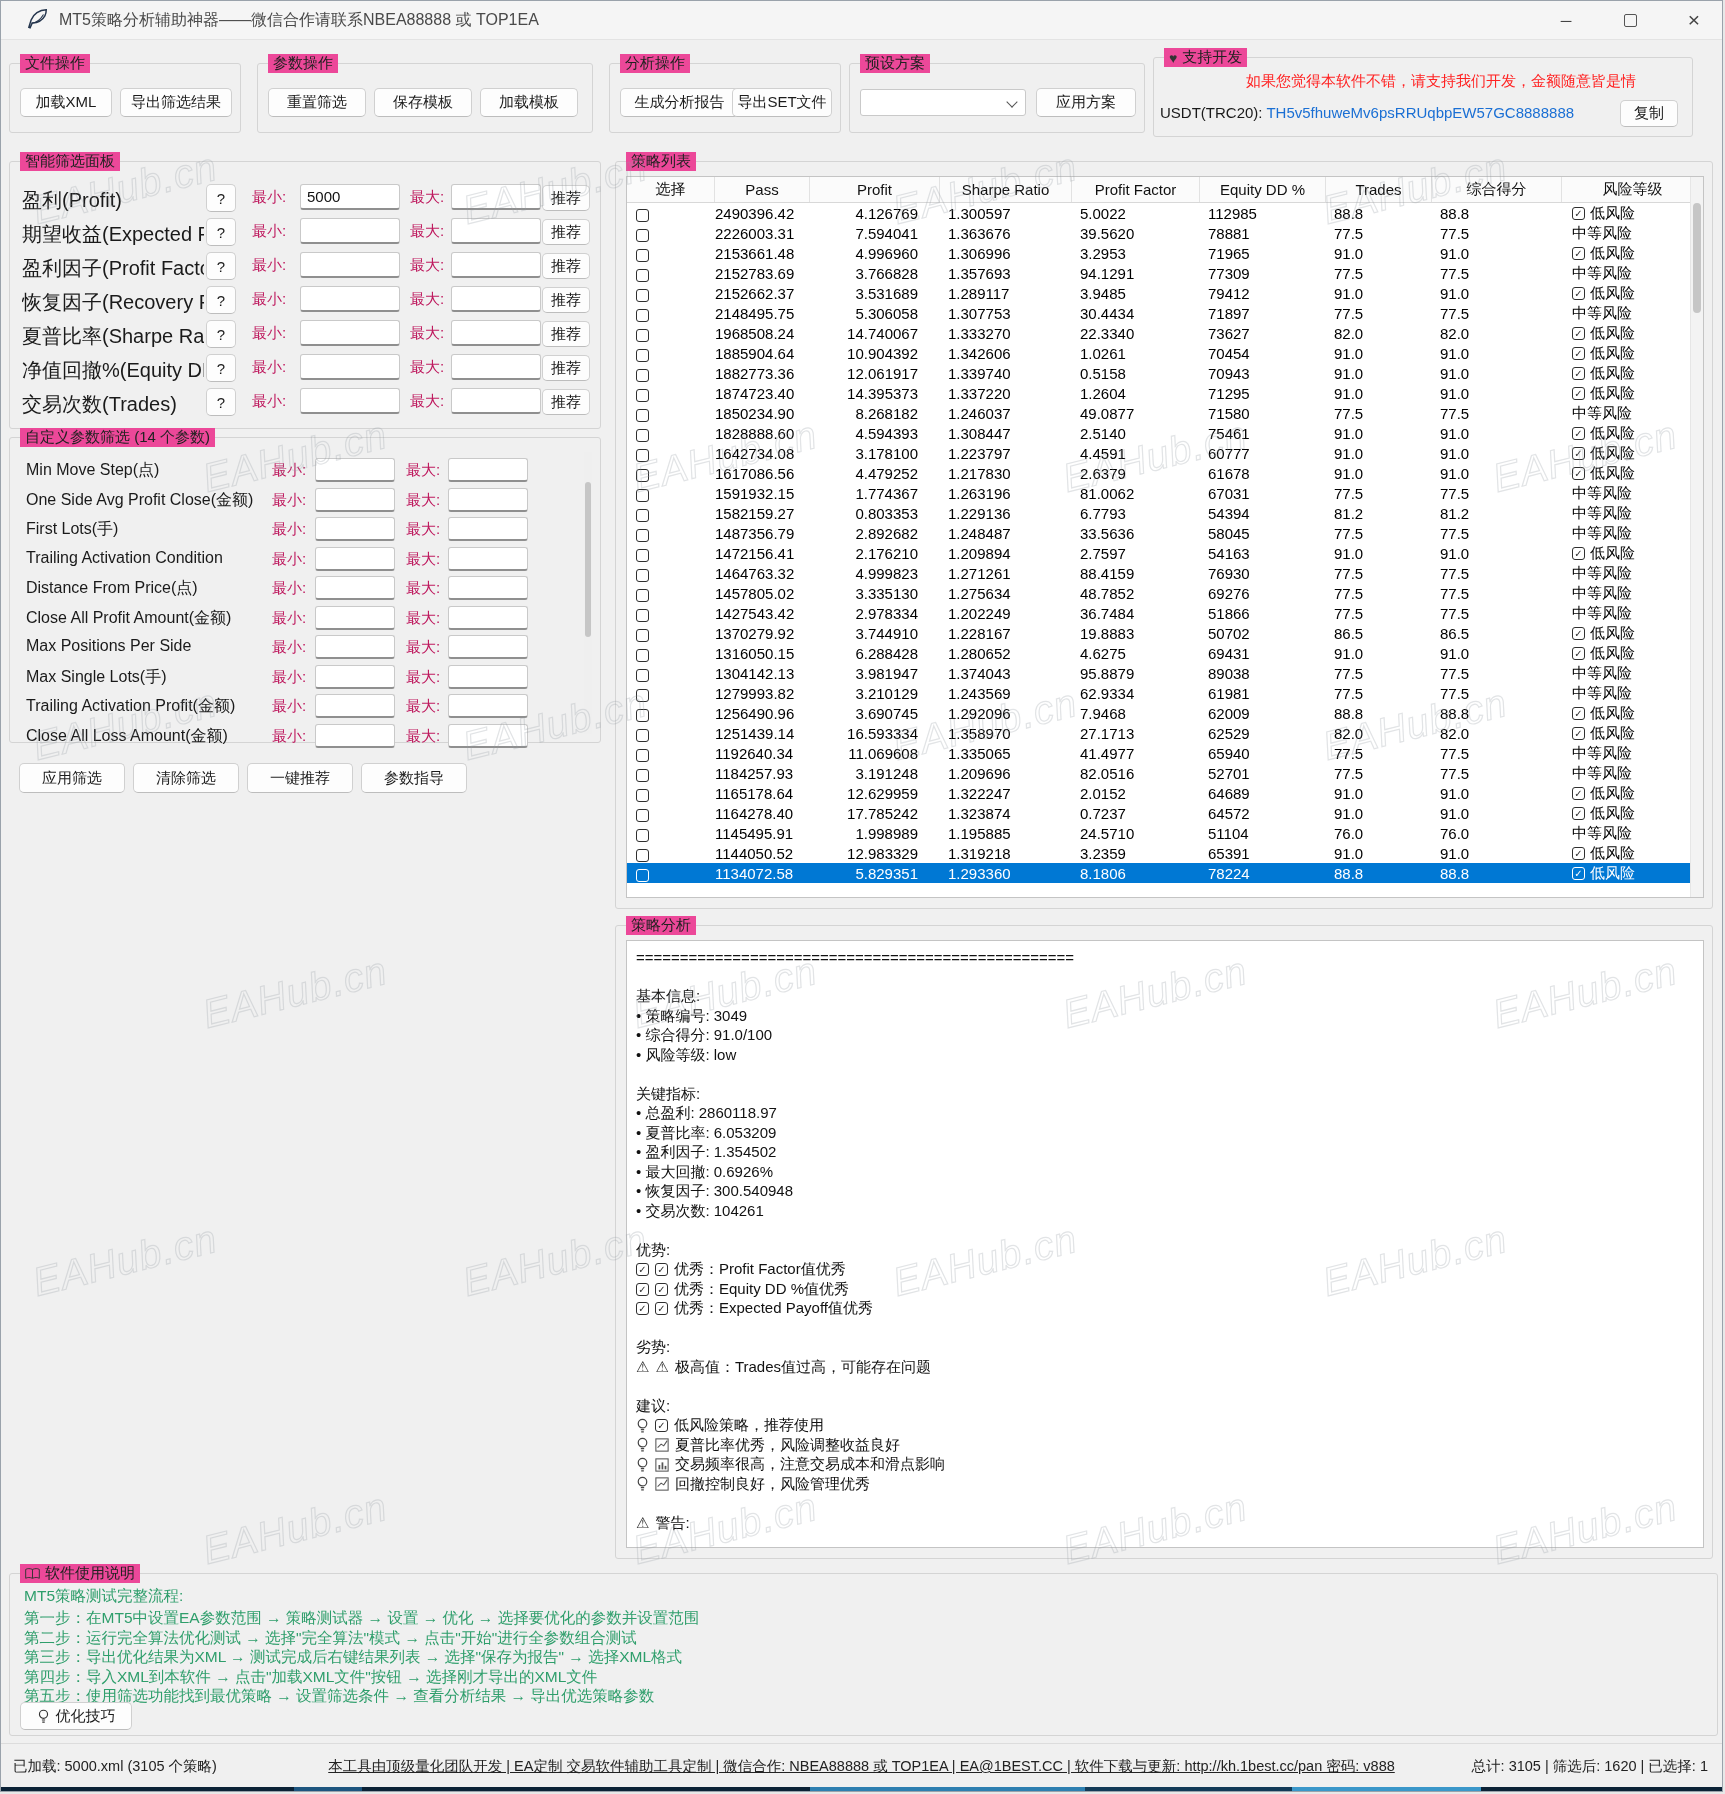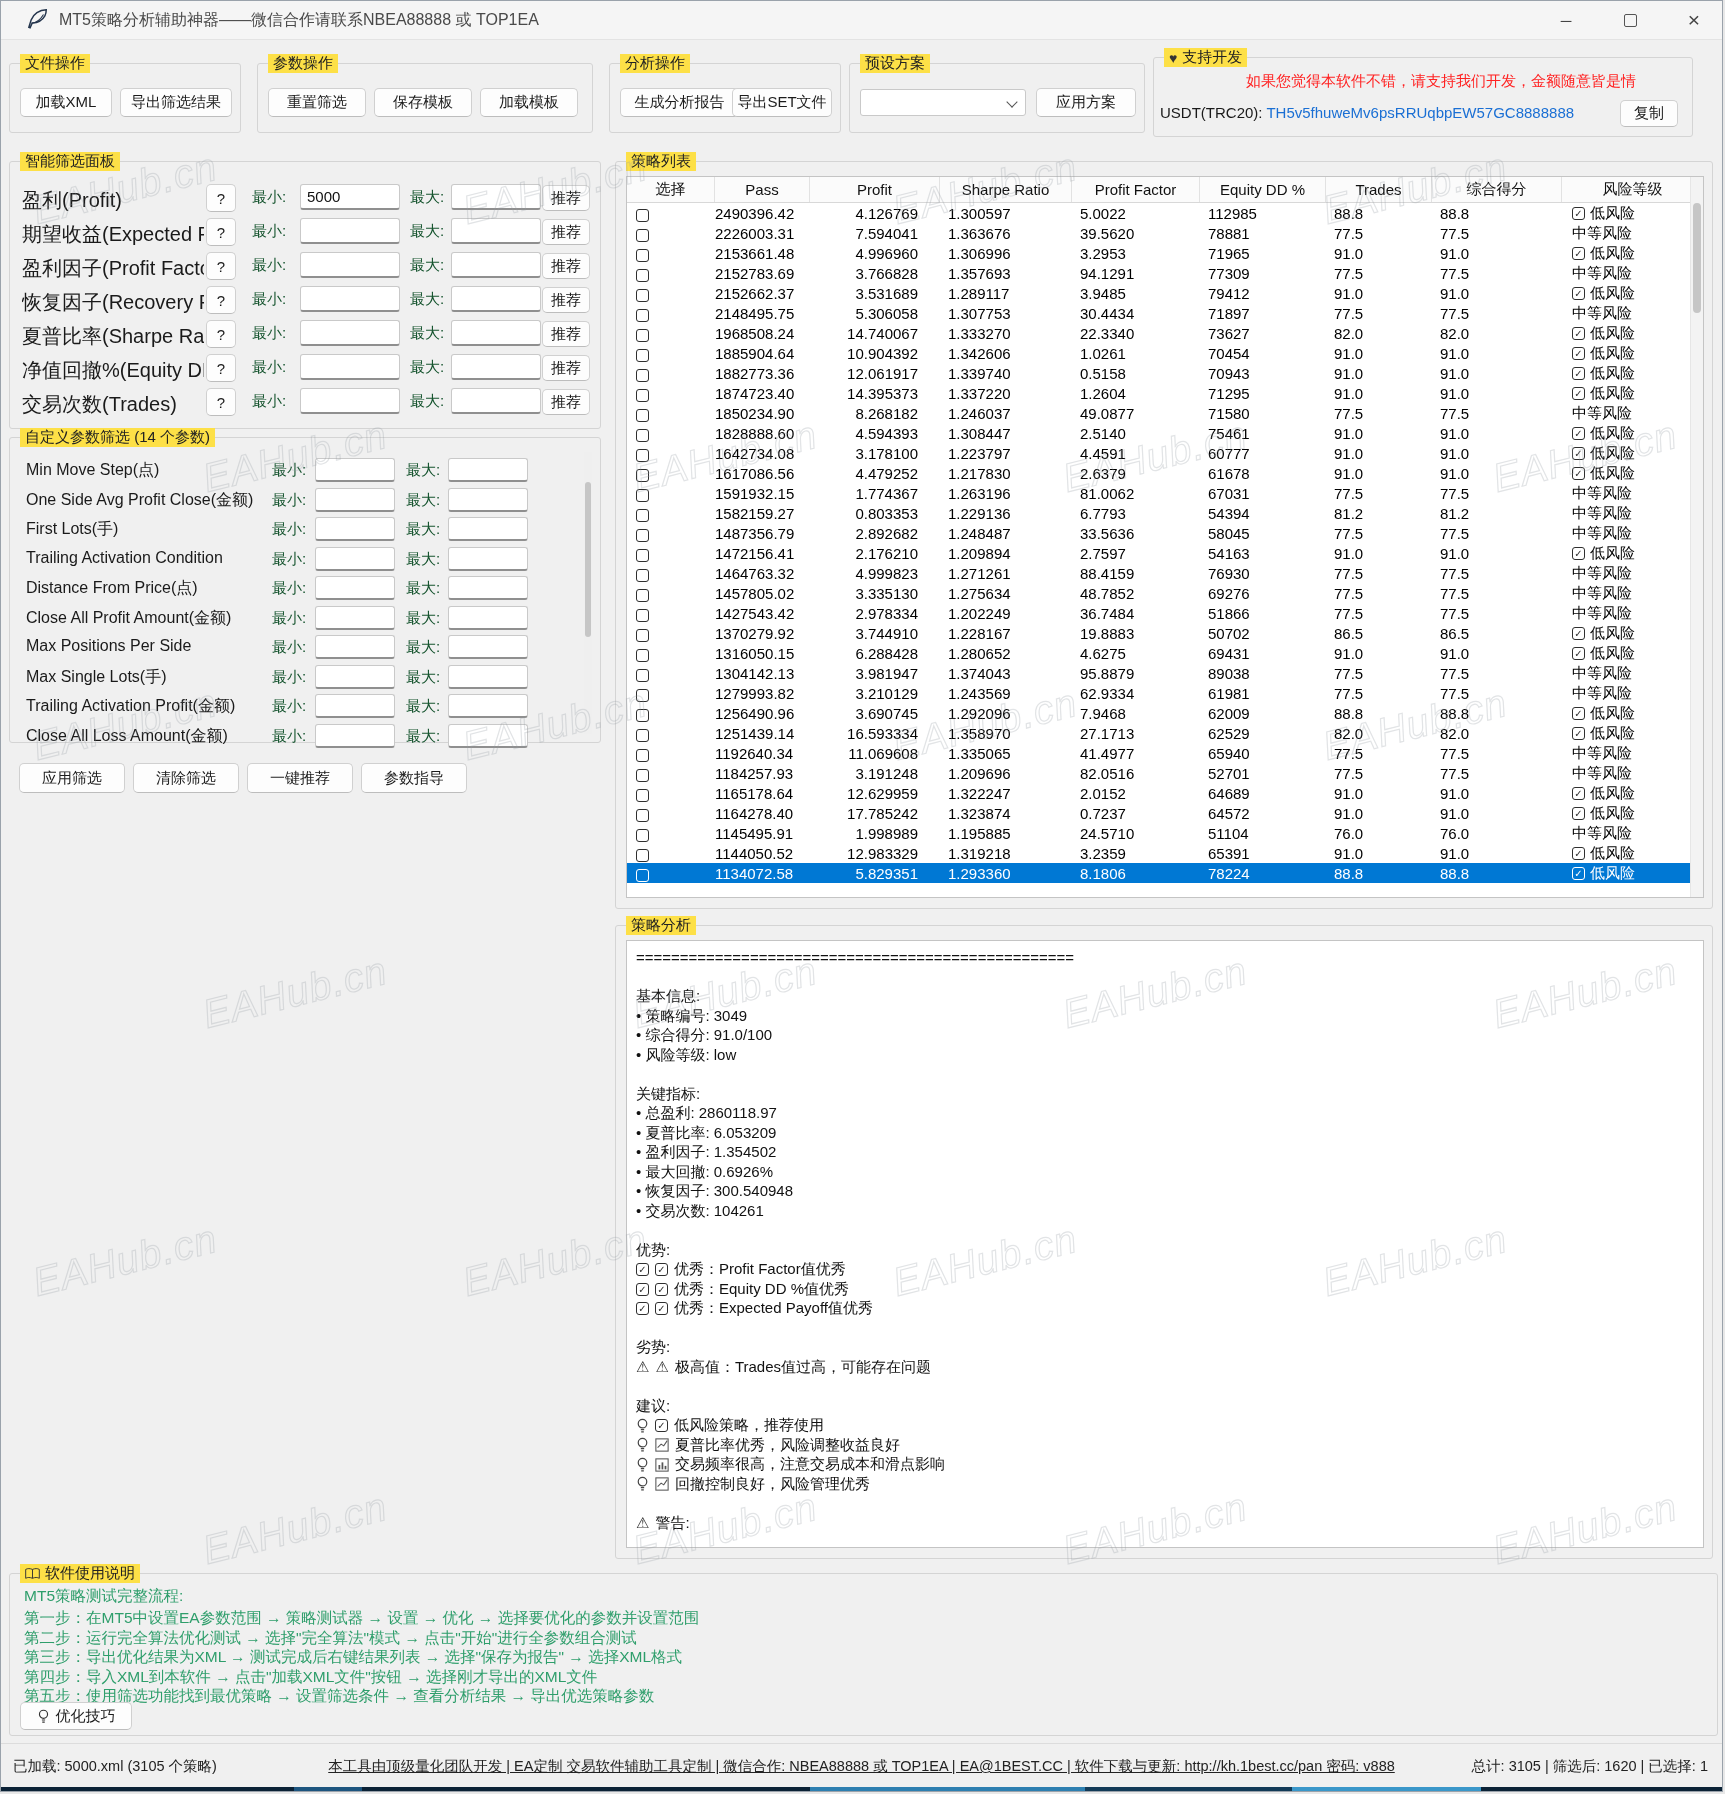--- a/index.html
+++ b/index.html
@@ -16,31 +16,31 @@
   .title-text{position:absolute;left:58px;top:9px;font-size:16px;color:#4a4a4a;white-space:nowrap;}
   .win-btn{position:absolute;top:0;width:64px;height:38px;display:flex;align-items:center;
            justify-content:center;color:#444;}
   .wb-min{left:1533px;font-size:15px;}
   .wb-max{left:1597px;}
   .wb-max i{display:block;width:11px;height:11px;border:1.2px solid #555;border-radius:2px;}
   .wb-close{left:1661px;font-size:21px;}
 
   
   .group{position:absolute;border:1px solid #d4d4d4;border-radius:3px;background:transparent;box-sizing:border-box;}
-  .glabel{position:absolute;top:-10px;left:10px;background:#fde047;padding:0 5px;font-size:15px;
+  .glabel{position:absolute;top:-10px;left:10px;background:#ec4899;padding:0 5px;font-size:15px;
           color:#222;white-space:nowrap;display:flex;align-items:center;gap:5px;}
 
   
   .btn{position:absolute;display:flex;align-items:center;justify-content:center;background:#fdfdfd;
        border:1px solid #d0d0d0;border-bottom-color:#bdbdbd;border-radius:5px;font-size:15px;
        color:#1b1b1b;box-sizing:border-box;white-space:nowrap;}
   .inp{position:absolute;background:#ffffff;border:1px solid #c9c9c9;border-bottom:2px solid #8f8f8f;
        border-radius:3px;box-sizing:border-box;font-size:15px;padding:0 6px;height:26px;
        font-family:inherit;color:#111;}
-  .mm{position:absolute;font-size:15px;color:#14532d;white-space:nowrap;}
+  .mm{position:absolute;font-size:15px;color:#be185d;white-space:nowrap;}
 
   
   .toolbar-group{height:70px;}
   .combo{position:absolute;background:#fff;border:1px solid #c9c9c9;border-radius:3px;height:27px;
          box-sizing:border-box;}
   .combo .chev{position:absolute;right:9px;top:8px;width:7px;height:7px;border-right:1.6px solid #555;
          border-bottom:1.6px solid #555;transform:rotate(45deg);}
   .support-msg{position:absolute;font-size:15px;white-space:nowrap;}
   .usdt-line{position:absolute;font-size:15px;white-space:nowrap;}
   .usdt-addr{color:#1a6fd4;}

